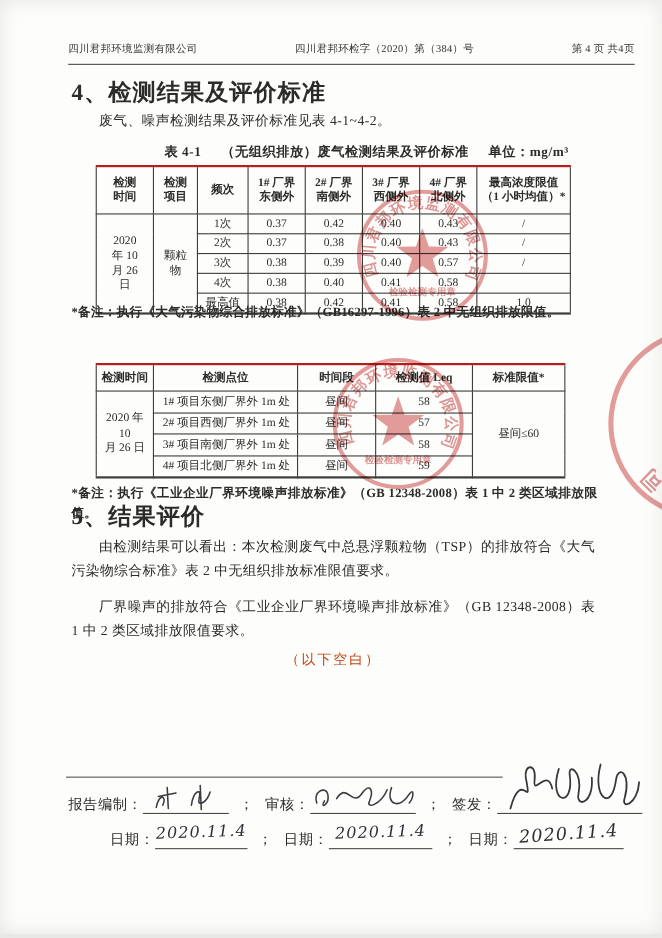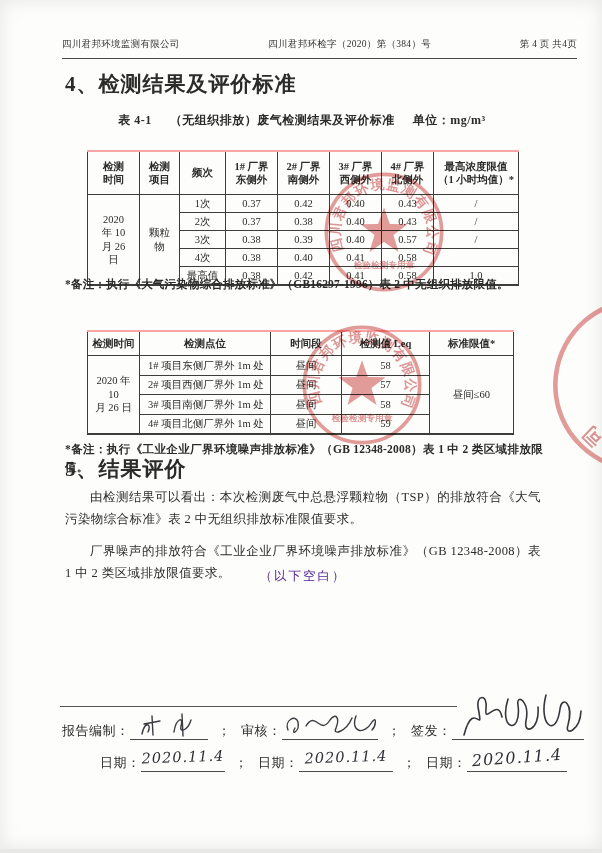--- a/index.html
+++ b/index.html
@@ -19,40 +19,40 @@
        font-size:9.5px;letter-spacing:.3px;color:#33332f;
        border-bottom:1.4px solid #4a4a46;padding-bottom:7px;}
   
   .sec-title{left:65px;font-size:21px;font-weight:bold;color:#2b2b28;letter-spacing:1px;}
   .body-text{left:65px;width:476px;font-size:12.5px;line-height:22px;color:#2b2b28;
              text-align:justify;letter-spacing:.4px;}
   .indent{text-indent:2em;}
   
   .cap{display:flex;justify-content:center;gap:18px;font-size:12px;font-weight:bold;
        color:#2b2b28;letter-spacing:.5px;}
-  .cap41{top:112px;left:87px;width:430px;}
+  .cap41{top:130px;left:87px;width:430px;justify-content:flex-end;}
   .cap42{top:310px;left:87px;width:425px;}
   
   table{border-collapse:collapse;table-layout:fixed;}
   .t41{top:150px;left:87px;width:431px;}
   .t42{top:330px;left:87px;width:426px;border-radius:15px;}
   th,td{border:1px solid #3d3d39;text-align:center;vertical-align:middle;
         font-size:10.5px;line-height:13.5px;padding:1px 2px;color:#2b2b28;}
   th{font-weight:bold;}
-  table{border-top:2px solid #fca5a5;border-bottom:2px solid #3d3d39;}
+  table{border-top:2px solid #b91c1c;border-bottom:2px solid #3d3d39;}
   .t41 thead th{height:40px;border-bottom:1.6px solid #3d3d39;}
   .t41 td{height:15px;}
   .t42 thead th{height:21px;border-bottom:1.6px solid #3d3d39;}
   .t42 td{height:16.5px;}
   .t42 td.pt{text-align:left;padding-left:8px;}
   .ml{white-space:pre-line;}
   .note{left:65px;width:478px;font-size:11.5px;font-weight:bold;line-height:18px;
         color:#2b2b28;text-align:justify;letter-spacing:.2px;}
-  .blank-note{top:568px;left:65px;width:476px;text-align:center;font-size:12.5px;
-        letter-spacing:2px;color:#4c1d95;}
+  .blank-note{top:592px;left:65px;width:476px;text-align:center;font-size:12.5px;
+        letter-spacing:2px;color:#c2410c;}
   
   .divider{top:706px;left:60px;width:397px;border-top:1.2px solid #55544f;}
   .sig-row{display:flex;align-items:flex-end;font-size:13px;color:#2b2b28;letter-spacing:.5px;}
   .row1{top:712px;left:62px;height:28px;}
   .row2{top:746px;left:100px;height:26px;}
   .sigline{border-bottom:1.2px solid #4a4a46;position:relative;height:24px;}
   .sigline svg{position:absolute;left:0;bottom:-3px;overflow:visible;}
   .w78{width:78px;} .w96{width:96px;} .w130{width:132px;}
   .d1{width:84px;} .d2{width:94px;} .d3{width:100px;}
   .sep{margin:0 10px 0 10px;}
@@ -72,20 +72,21 @@
 
 <div class="page">
 
   <div class="abs hdr">
     <span>四川君邦环境监测有限公司</span>
     <span>四川君邦环检字（2020）第（384）号</span>
     <span>第 4 页 共4页</span>
   </div>
 
   <div class="abs sec-title" style="top:70px;">4、检测结果及评价标准</div>
+  <div class="abs body-text indent" style="top:99px;">废气、噪声检测结果及评价标准见表 4-1~4-2。</div>
 
   <div class="abs cap cap41">
     <span>表 4-1</span>
     <span>（无组织排放）废气检测结果及评价标准</span>
     <span>单位：mg/m³</span>
   </div>
 
   <table class="abs t41">
     <colgroup>
       <col style="width:52px">

